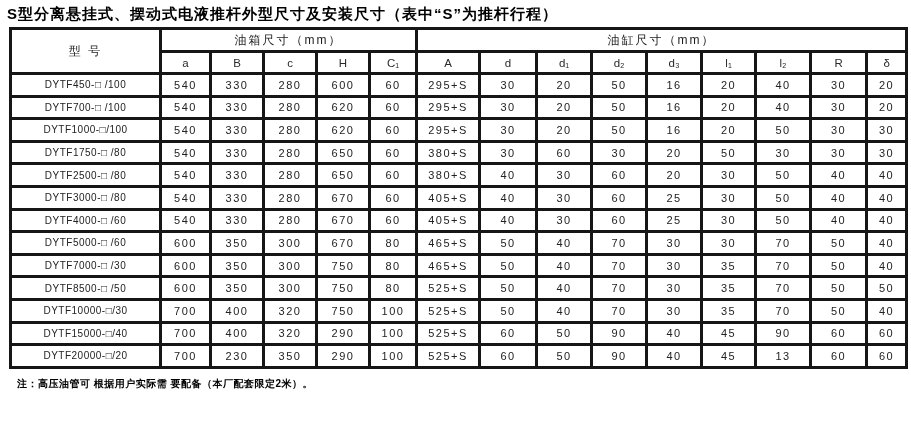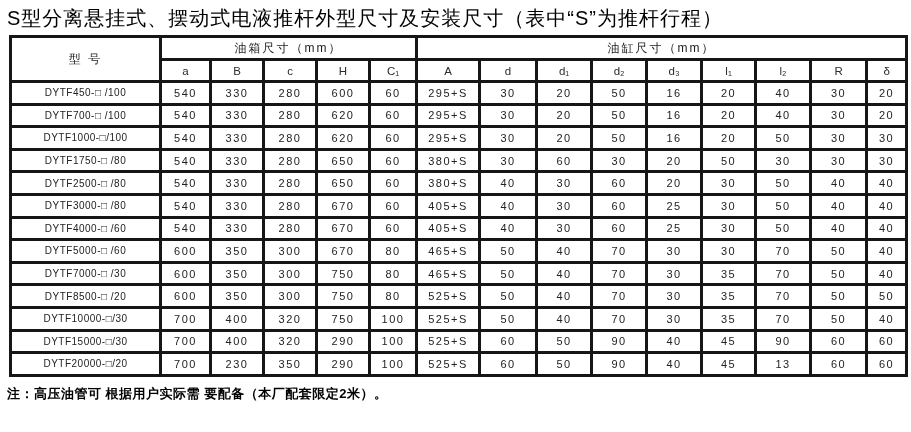--- a/index.html
+++ b/index.html
@@ -12,22 +12,22 @@
     font-family: "Liberation Sans", "DejaVu Sans", sans-serif;
     -webkit-font-smoothing: antialiased;
   }
   .page {
     position: relative;
     width: 911px;
     height: 432px;
     background: #fff;
   }
   .title {
-    font-size: 20px;
-    font-weight: normal;
+    font-size: 15px;
+    font-weight: bold;
     color: #000;
     letter-spacing: 1px;
     padding: 5px 0 3px 7px;
     white-space: nowrap;
   }
   table.spec {
     border-collapse: collapse;
     table-layout: fixed;
     margin-left: 9px;
     width: 896px;
@@ -63,25 +63,25 @@
     height: 19.6px;
     font-size: 11px;
     letter-spacing: 1.5px;
     color: #242424;
   }
   tbody td.model-cell {
     letter-spacing: 0.5px;
     font-size: 10px;
   }
   .note {
-    font-size: 13px;
+    font-size: 10px;
     font-weight: 600;
     color: #000;
     letter-spacing: 0.5px;
-    padding: 8px 0 0 7px;
+    padding: 8px 0 0 17px;
     white-space: nowrap;
   }
 </style>
 </head>
 <body>
 
 <div class="page">
 
   <div class="title">S型分离悬挂式、摆动式电液推杆外型尺寸及安装尺寸（表中“S”为推杆行程）</div>
 
@@ -274,21 +274,21 @@
           <td>50</td>
           <td>40</td>
           <td>70</td>
           <td>30</td>
           <td>35</td>
           <td>70</td>
           <td>50</td>
           <td>40</td>
         </tr>
         <tr>
-          <td class="model-cell">DYTF8500-□ /20</td>
+          <td class="model-cell">DYTF8500-□ /50</td>
           <td>600</td>
           <td>350</td>
           <td>300</td>
           <td>750</td>
           <td>80</td>
           <td>525+S</td>
           <td>50</td>
           <td>40</td>
           <td>70</td>
           <td>30</td>
@@ -308,21 +308,21 @@
           <td>50</td>
           <td>40</td>
           <td>70</td>
           <td>30</td>
           <td>35</td>
           <td>70</td>
           <td>50</td>
           <td>40</td>
         </tr>
         <tr>
-          <td class="model-cell">DYTF15000-□/30</td>
+          <td class="model-cell">DYTF15000-□/40</td>
           <td>700</td>
           <td>400</td>
           <td>320</td>
           <td>290</td>
           <td>100</td>
           <td>525+S</td>
           <td>60</td>
           <td>50</td>
           <td>90</td>
           <td>40</td>

